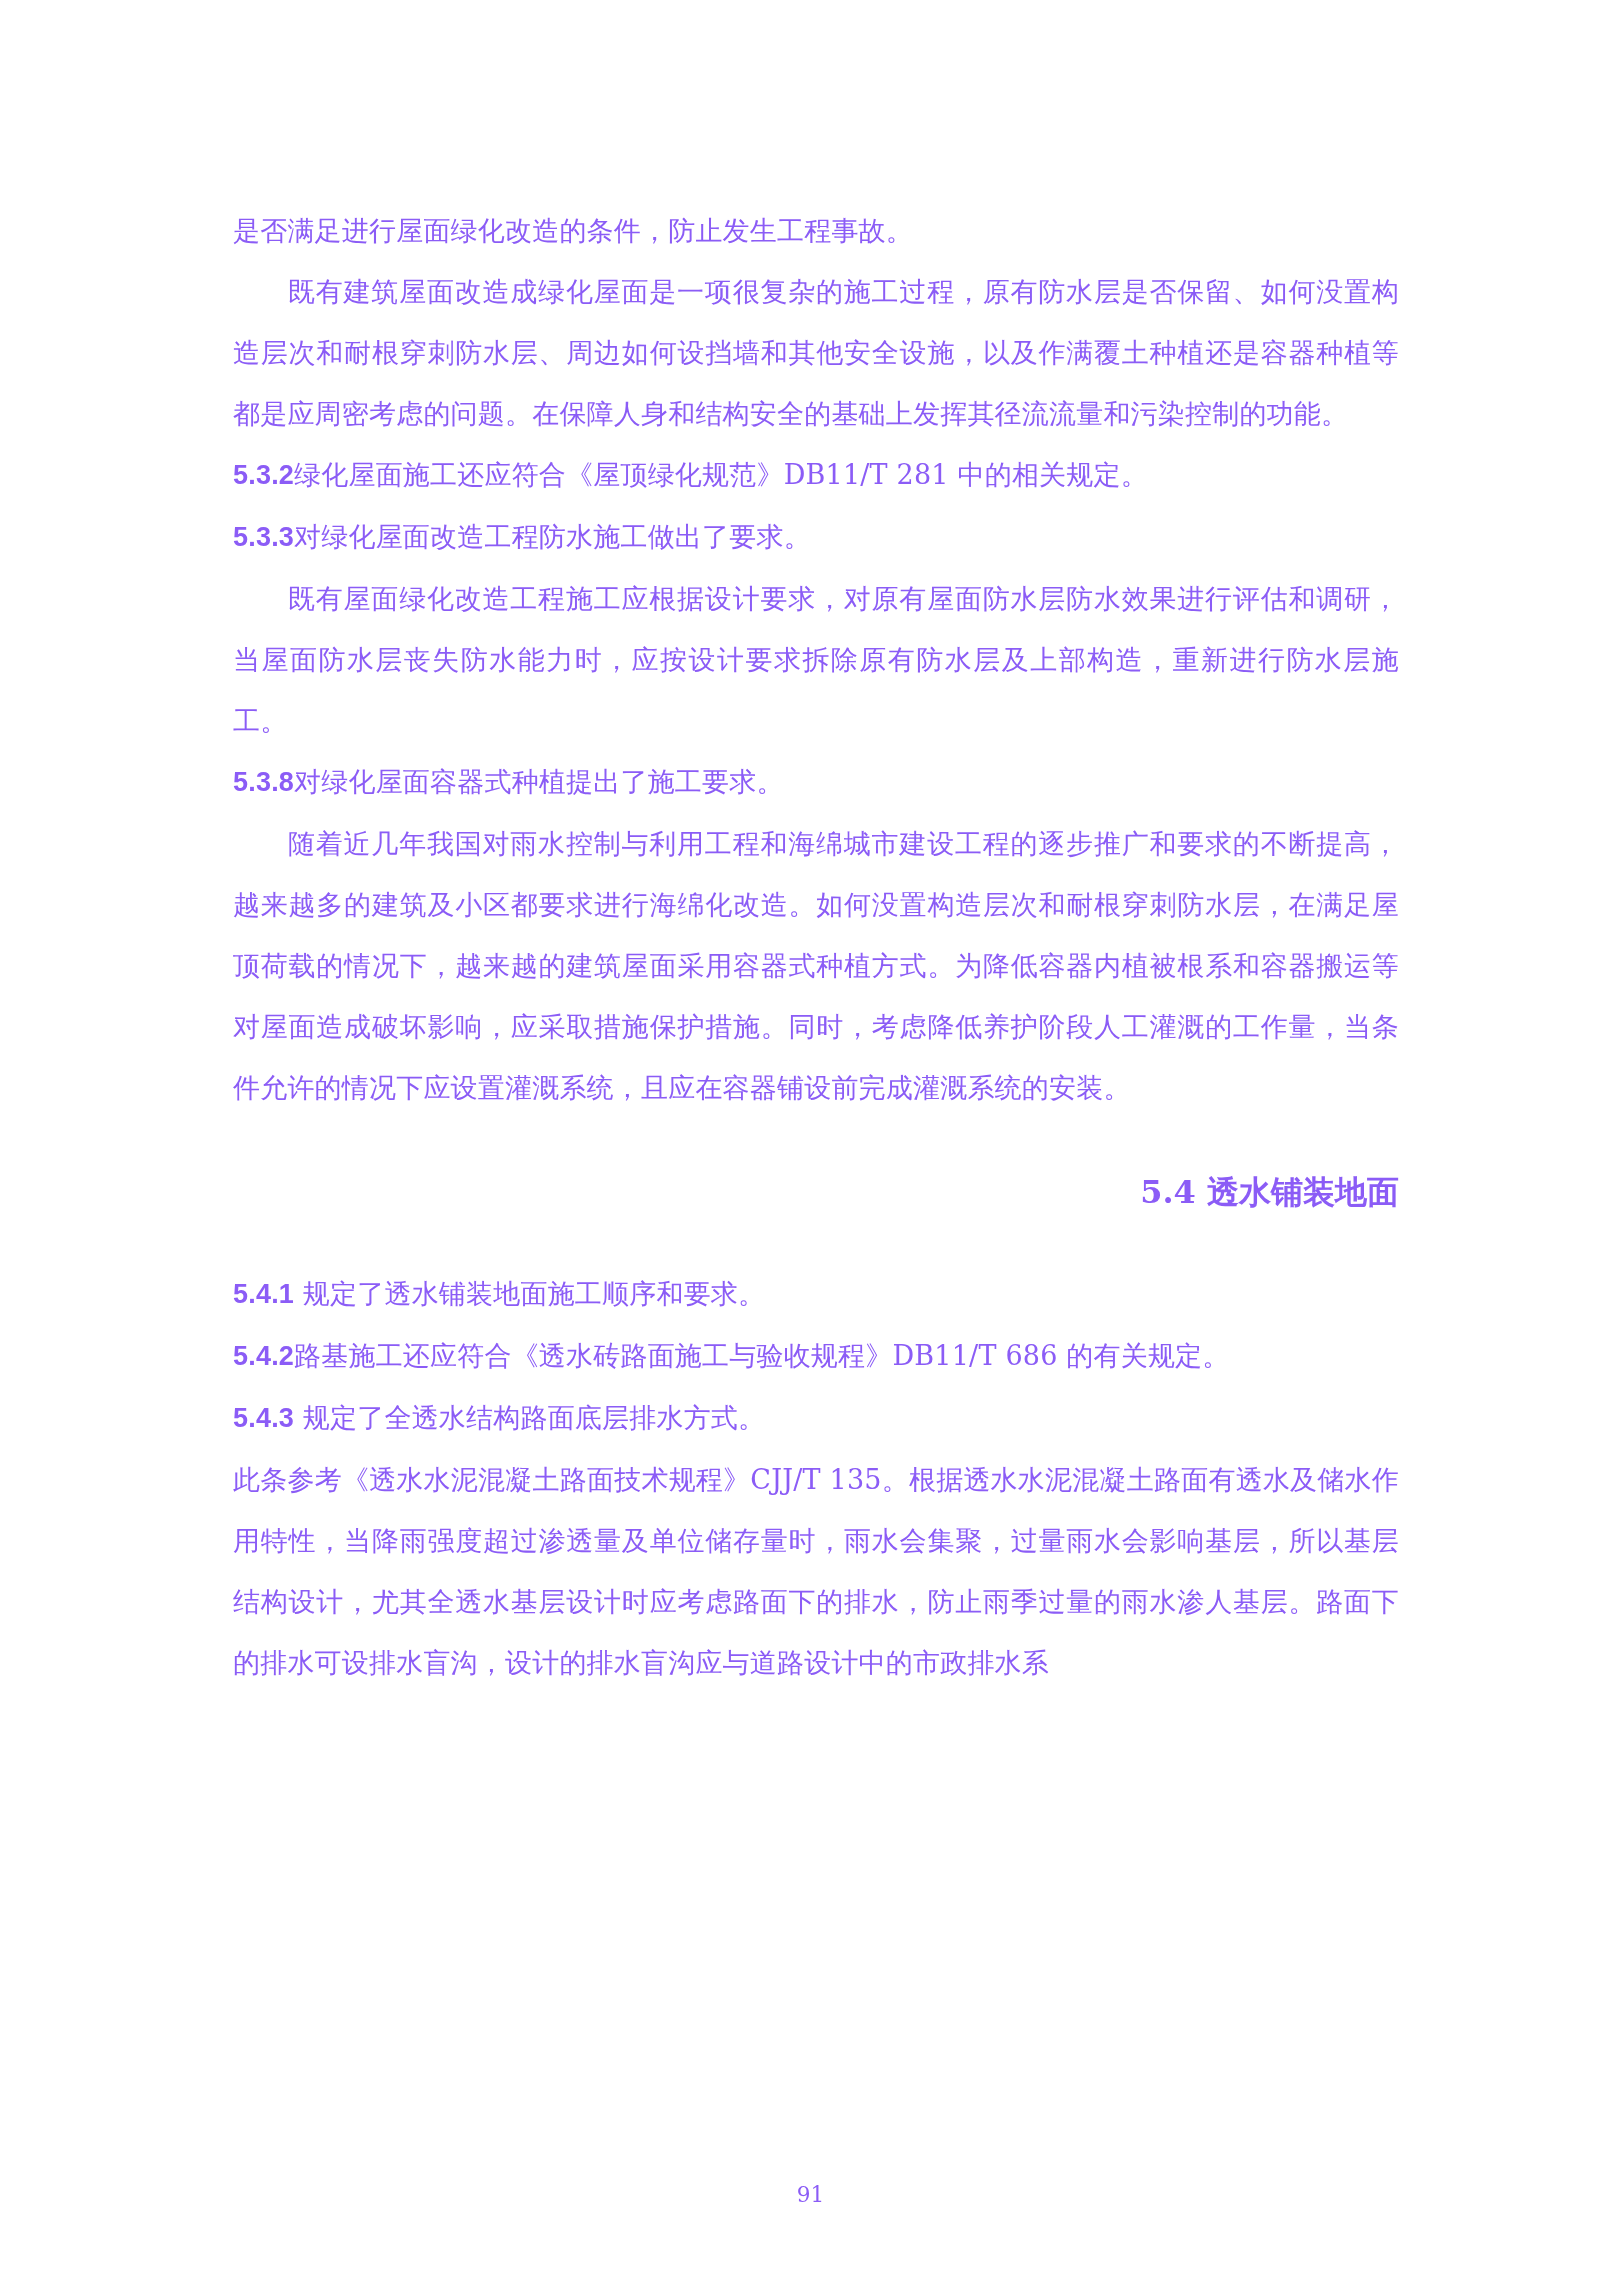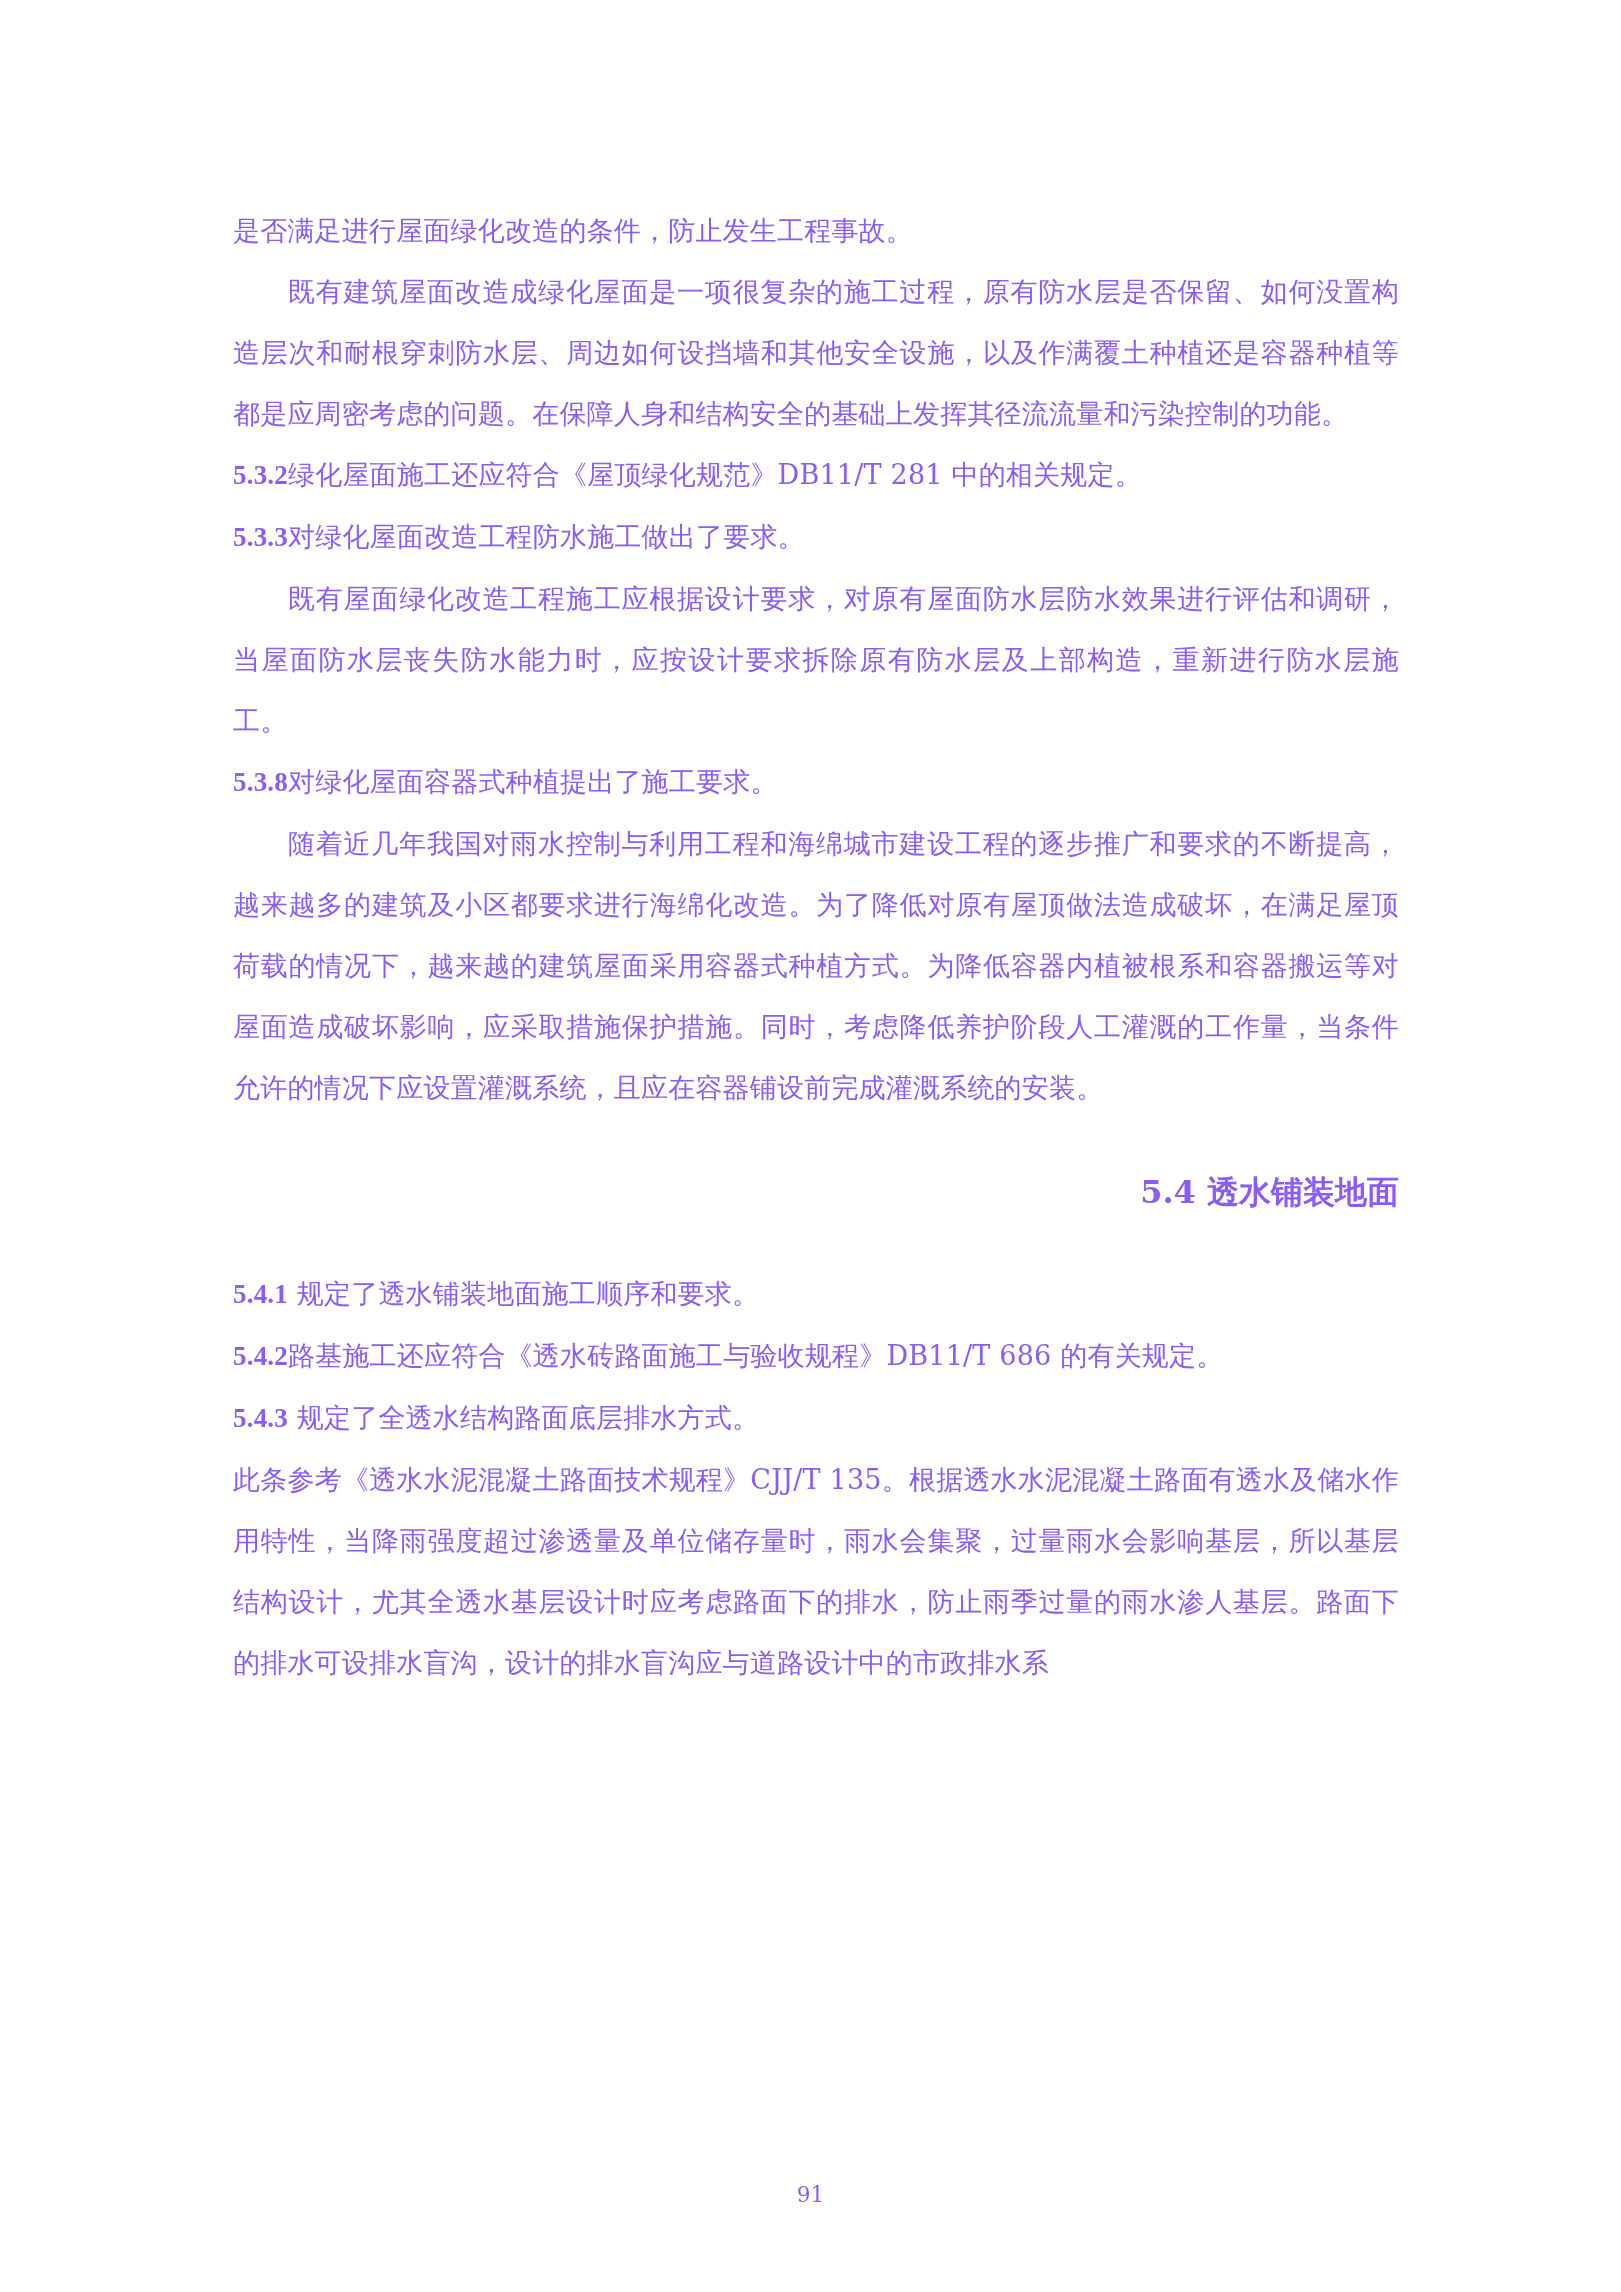--- a/index.html
+++ b/index.html
@@ -29,21 +29,21 @@
     line-height: 61px;
     text-align: justify;
     text-justify: inter-ideograph;
     letter-spacing: 0.2px;
   }
   .indent {
     text-indent: 55px;
   }
   .num {
     font-weight: bold;
-    font-family: Liberation Serif, serif;
+    font-family: Liberation Sans, sans-serif;
   }
   .section-title {
     text-align: right;
     font-size: 32px;
     font-weight: bold;
     line-height: 59px;
     margin-top: 45px;
     margin-bottom: 41px;
   }
   .pagenum {
@@ -80,21 +80,21 @@
 
     <p class="indent">
       <span>既有屋面绿化改造工程施工应根据设计要求，对原有屋面防水层防水效果进行评估和调研，当屋面防水层丧失防水能力时，应按设计要求拆除原有防水层及上部构造，重新进行防水层施工。</span>
     </p>
 
     <p>
       <span class="num">5.3.8</span><span>对绿化屋面容器式种植提出了施工要求。</span>
     </p>
 
     <p class="indent">
-      <span>随着近几年我国对雨水控制与利用工程和海绵城市建设工程的逐步推广和要求的不断提高，越来越多的建筑及小区都要求进行海绵化改造。为了降低对原有屋顶做法造成破坏，在满足屋顶荷载的情况下，越来越的建筑屋面采用容器式种植方式。为降低容器内植被根系和容器搬运等对屋面造成破坏影响，应采取措施保护措施。同时，考虑降低养护阶段人工灌溉的工作量，当条件允许的情况下应设置灌溉系统，且应在容器铺设前完成灌溉系统的安装。</span>
+      <span>随着近几年我国对雨水控制与利用工程和海绵城市建设工程的逐步推广和要求的不断提高，越来越多的建筑及小区都要求进行海绵化改造。如何没置构造层次和耐根穿刺防水层，在满足屋顶荷载的情况下，越来越的建筑屋面采用容器式种植方式。为降低容器内植被根系和容器搬运等对屋面造成破坏影响，应采取措施保护措施。同时，考虑降低养护阶段人工灌溉的工作量，当条件允许的情况下应设置灌溉系统，且应在容器铺设前完成灌溉系统的安装。</span>
     </p>
 
     <div class="section-title">5.4 透水铺装地面</div>
 
     <p>
       <span class="num">5.4.1</span>&nbsp;<span>规定了透水铺装地面施工顺序和要求。</span>
     </p>
 
 
     <p>

